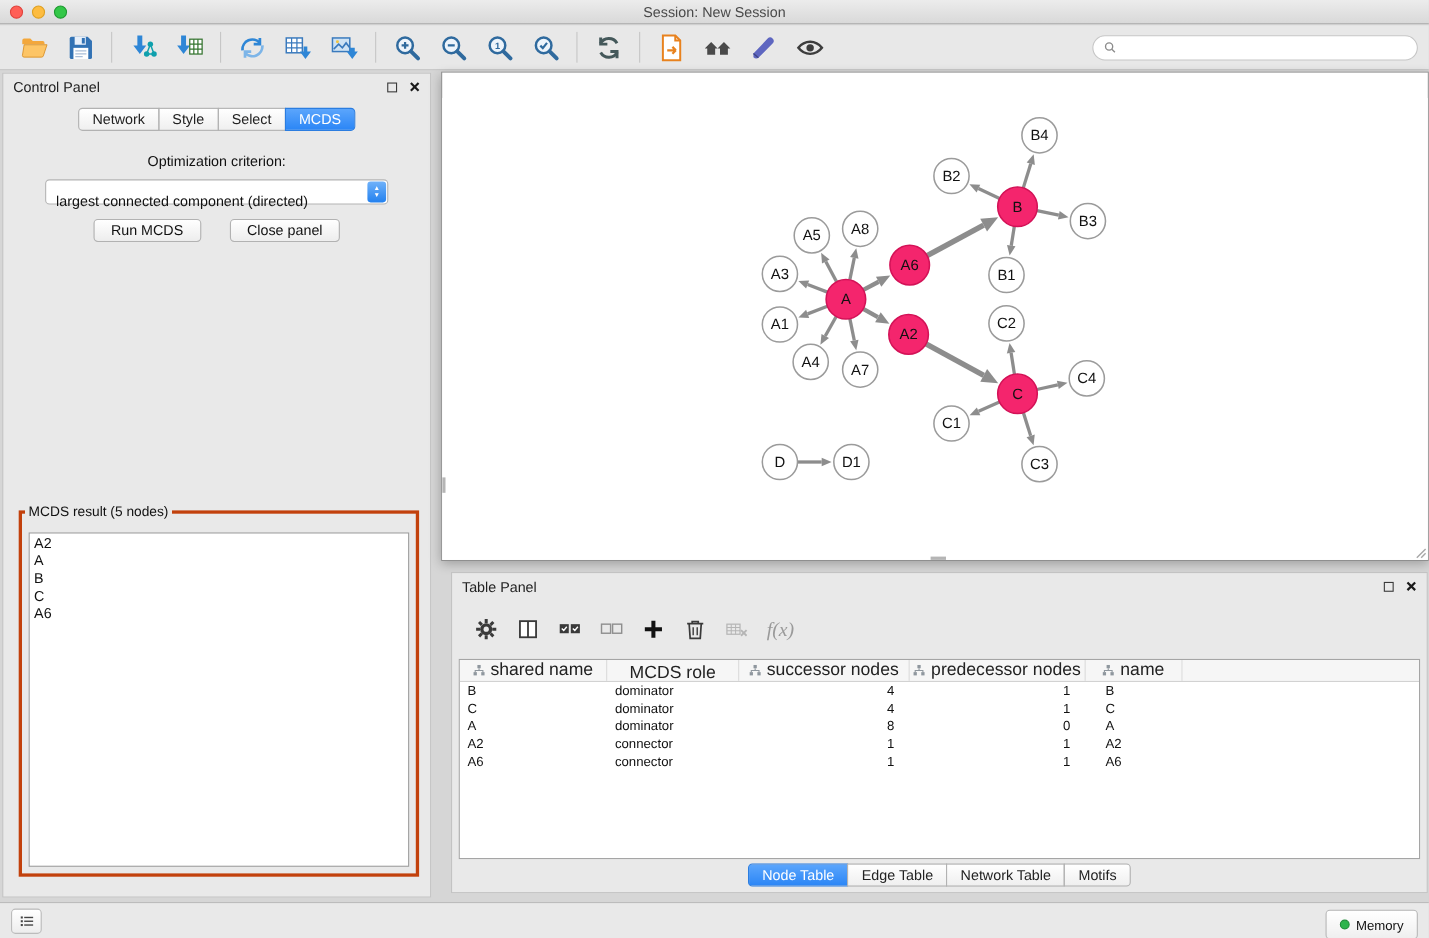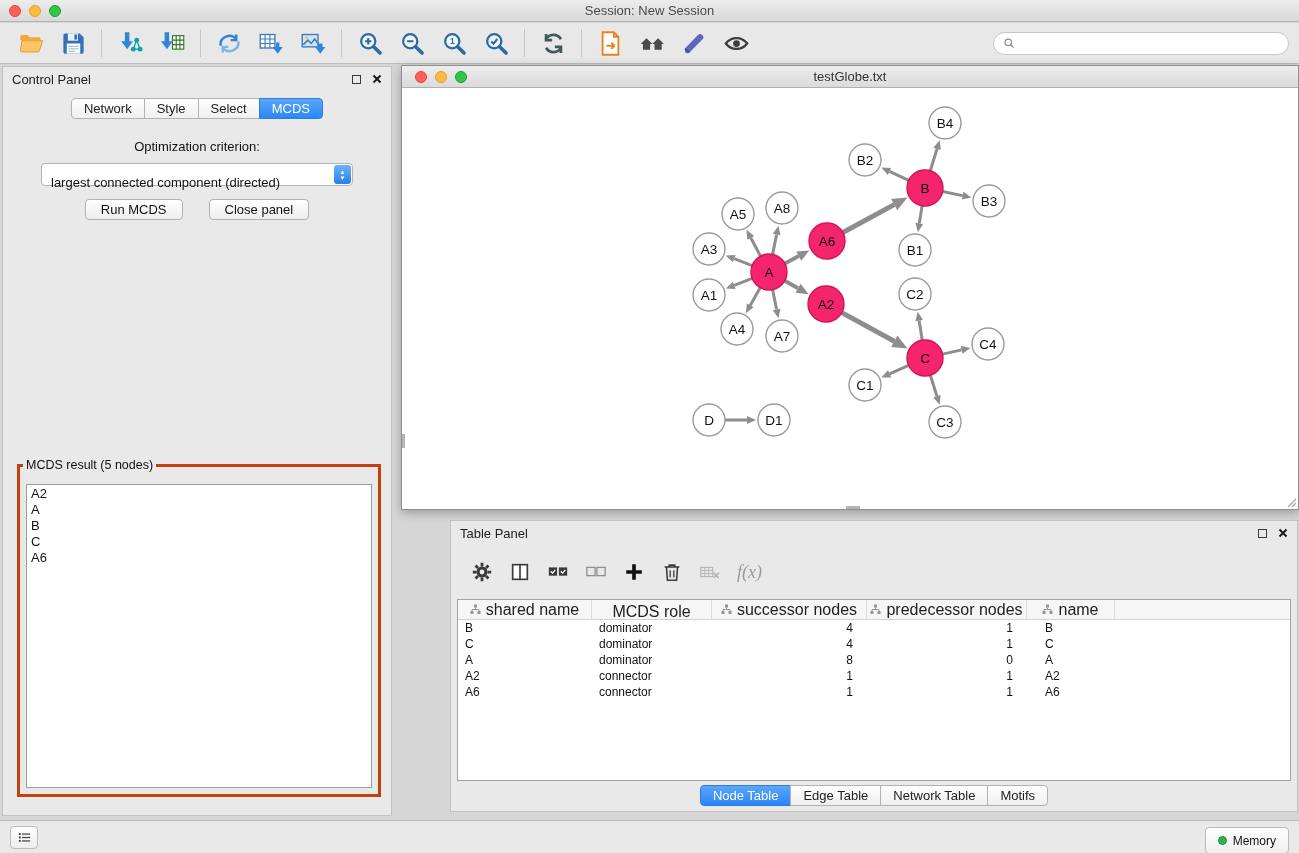--- a/index.html
+++ b/index.html
@@ -67,21 +67,21 @@
   .nw-titlebar .traffic { left:13px; }
   .nw-title { text-align:center; line-height:21px; font-size:13px; color:#333; }
   .nw-canvas { position:absolute; top:23px; left:0; right:0; bottom:0; background:#fff; overflow:hidden; }
   .nw-canvas svg text { font-family:"Liberation Sans", sans-serif; font-size:13.5px; fill:#111; }
   .scroll-mark-v { position:absolute; left:0; top:345px; width:3px; height:14px; background:#b5b5b5; }
   .scroll-mark-h { position:absolute; left:444px; bottom:0; width:14px; height:3px; background:#b5b5b5; }
   .resize-grip { position:absolute; right:1px; bottom:1px; }
 
   
   .table-panel { position:absolute; left:410px; top:456px; right:1px; bottom:8px;
-    background:#e9e9e9; border:1px solid #c3c3c3;margin-left:40px; }
+    background:#e9e9e9; border:1px solid #c3c3c3; }
   .tp-toolbar { position:absolute; left:8px; right:8px; top:30px; height:42px;
     display:flex; align-items:center; gap:16px; padding:0 12px; }
   .tp-icon { display:flex; align-items:center; justify-content:center; cursor:default; }
   .tp-icon svg { width:22px; height:22px; }
   .fx-label { font-family:"Liberation Serif", serif; font-style:italic; font-size:18px; color:#9a9a9a; cursor:default; }
   .tp-table { position:absolute; left:6px; right:6px; top:78px; bottom:30px; background:#fff;
     border:1px solid #a5a5a5; overflow:hidden; font-size:12px; }
   .thead { display:flex; height:20px; border-bottom:1px solid #d2d2d2; background:#f6f6f6; }
   .th { position:relative; display:flex; align-items:center; justify-content:center; gap:5px;
     border-right:1px solid #dcdcdc; font-size:16px; color:#222; cursor:default; }
@@ -282,28 +282,20 @@
           <div class="result-item">A2</div>
           <div class="result-item">A</div>
           <div class="result-item">B</div>
           <div class="result-item">C</div>
           <div class="result-item">A6</div>
         </div>
     </fieldset>
   </div>
 
   <div class="network-window">
-    <div class="nw-titlebar">
-      <div class="traffic">
-        <span class="dot red"></span>
-        <span class="dot yellow"></span>
-        <span class="dot green"></span>
-      </div>
-      <div class="nw-title">testGlobe.txt</div>
-    </div>
     <div class="nw-canvas">
       <svg width="896" height="421" viewBox="0 0 896 421">
           <line x1="358.5152091186301" y1="167.12522996388856" x2="348.7271863220549" y2="148.81215505416716" stroke="#8d8d8d" stroke-width="3"></line>
           <polygon points="344.4847908813699,140.87477003611144 352.166719829879,146.97378369653703 345.28765281423074,150.6505264117973" fill="#8d8d8d"></polygon>
           <line x1="370.5830786372219" y1="165.36022824752303" x2="374.62538204416717" y2="145.45965762871546" stroke="#8d8d8d" stroke-width="3"></line>
           <polygon points="376.4169213627781,136.63977175247697 378.4473325905372,146.23599133344686 370.80343149779713,144.68332392398406" fill="#8d8d8d"></polygon>
           <line x1="350.1925698885631" y1="176.55715179061585" x2="332.21114516715534" y2="169.66427231407621" stroke="#8d8d8d" stroke-width="3"></line>
           <polygon points="323.8074301114369,166.44284820938415 333.6070956125219,166.02266245659823 330.81519472178877,173.3058821715542" fill="#8d8d8d"></polygon>
           <line x1="350.1925698885631" y1="189.44284820938415" x2="332.21114516715534" y2="196.33572768592379" stroke="#8d8d8d" stroke-width="3"></line>
           <polygon points="323.8074301114369,199.55715179061585 330.81519472178877,192.6941178284458 333.6070956125219,199.97733754340177" fill="#8d8d8d"></polygon>

